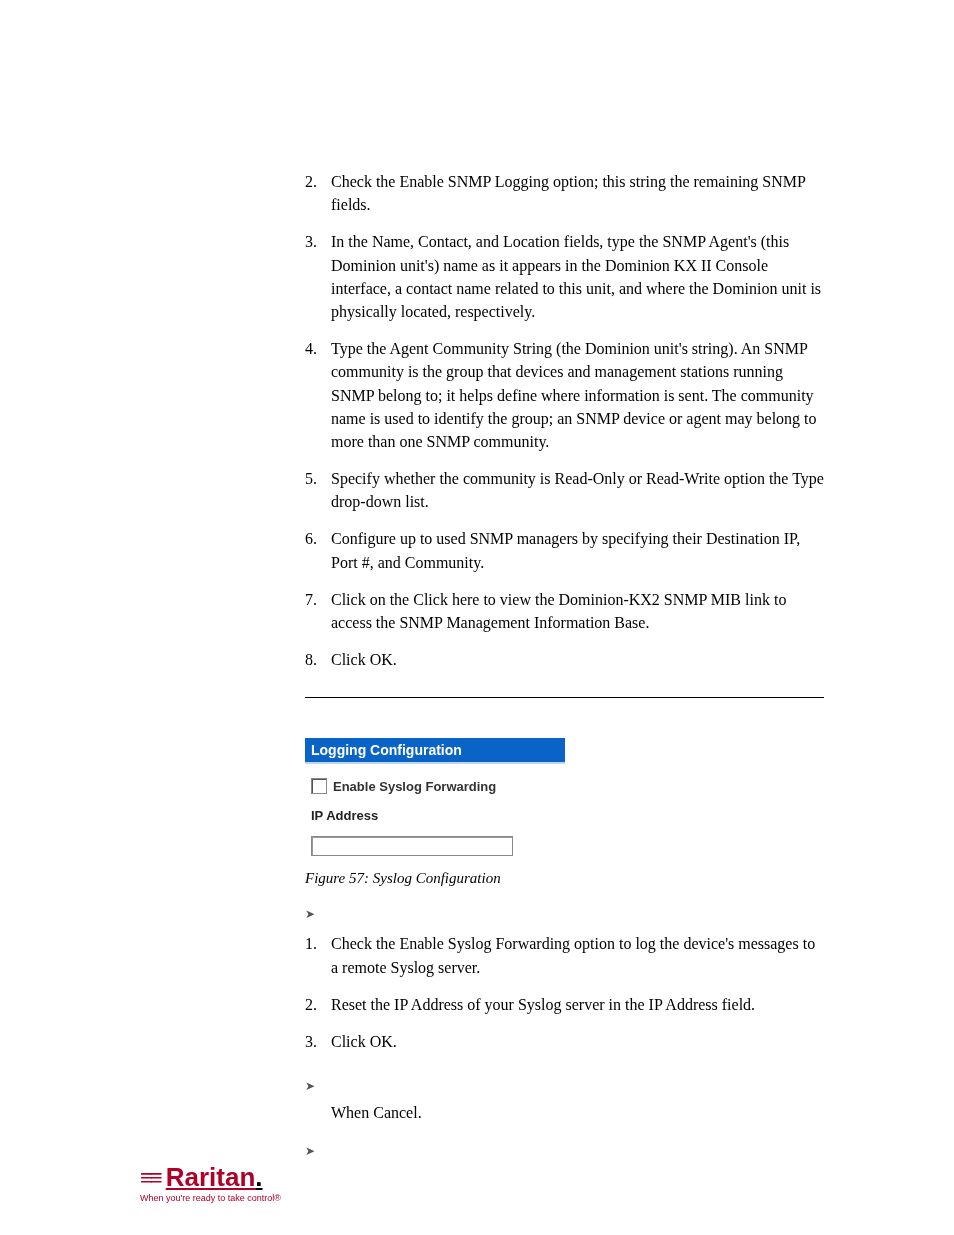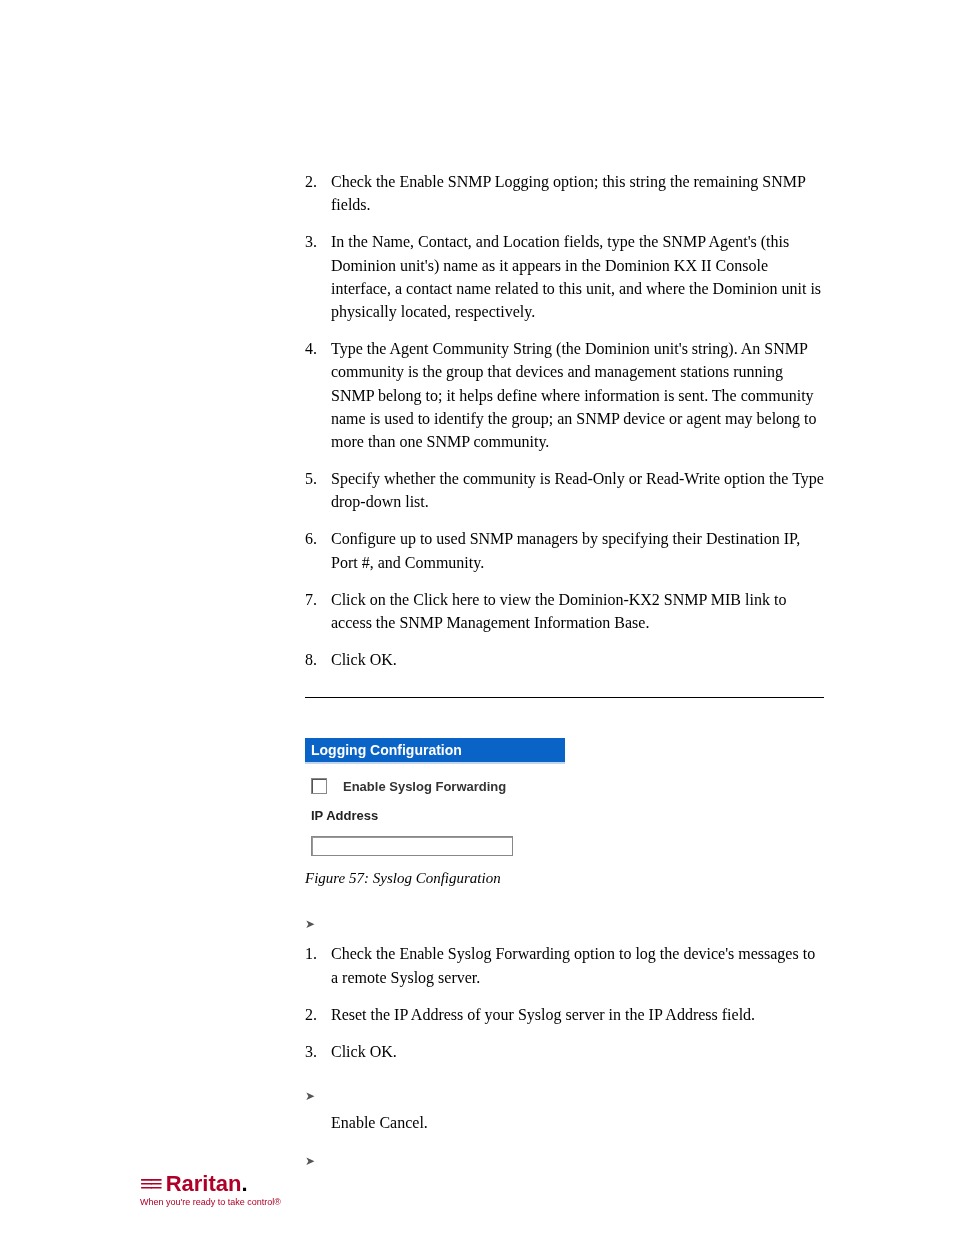--- a/index.html
+++ b/index.html
@@ -52,21 +52,21 @@
   }
   .panel-body {
     background: #fff;
     padding: 14px 6px 4px 6px;
     font-family: Arial, sans-serif;
     font-size: 13px;
   }
   .chk-row {
     display: flex;
     align-items: flex-end;
-    gap: 16px;
+    gap: 6px;
     margin-bottom: 14px;
   }
   .fake-checkbox {
     width: 14px;
     height: 14px;
     border: 1px solid #888;
     background: #fff;
     box-shadow: inset 1px 1px 0 #555;
   }
   .chk-label {
@@ -81,21 +81,21 @@
   .fake-input {
     width: 200px;
     height: 18px;
     border: 1px solid #888;
     background: #fff;
     box-shadow: inset 1px 1px 0 #999;
   }
   .fig-caption {
     font-style: italic;
     font-size: 15px;
-    margin: 10px 0 30px 0;
+    margin: 10px 0 20px 0;
   }
   .arrow-bullet {
     font-size: 12px;
     color: #555;
     margin: 4px 0 10px 0;
   }
   .simple-para {
     font-size: 16px;
     margin: 0 0 22px 26px;
   }
@@ -108,22 +108,23 @@
   .logo-row { display: flex; align-items: center; gap: 6px; }
   .logo-glyph {
     color: #b00027;
     font-weight: bold;
     font-size: 22px;
     letter-spacing: -3px;
   }
   .logo-text {
     color: #b00027;
     font-weight: bold;
-    font-size: 22px;
+    font-size: 26px;
     font-family: "Arial Black", Arial, sans-serif;
+    text-decoration: underline;
   }
   .logo-dot { color: #000; }
   .logo-tag {
     font-size: 9px;
     color: #b00027;
     margin-top: 0px;
   }
 </style>
 </head>
 <body>
@@ -188,21 +189,21 @@
         <span class="num">2.</span>
         <span class="txt">Reset the IP Address of your Syslog server in the IP Address field.</span>
       </li>
     <li>
         <span class="num">3.</span>
         <span class="txt">Click OK.</span>
       </li>
   </ol>
 
   <div class="arrow-bullet">➤</div>
-  <p class="simple-para">Enable Cancel.</p>
+  <p class="simple-para">When Cancel.</p>
 
   <div class="arrow-bullet">➤</div>
 
   <div class="footer-logo">
     <div class="logo-row">
       <span class="logo-glyph">≡≡</span>
       <span>
         <span class="logo-text">Raritan</span><span class="logo-text logo-dot">.</span>
       </span>
     </div>

